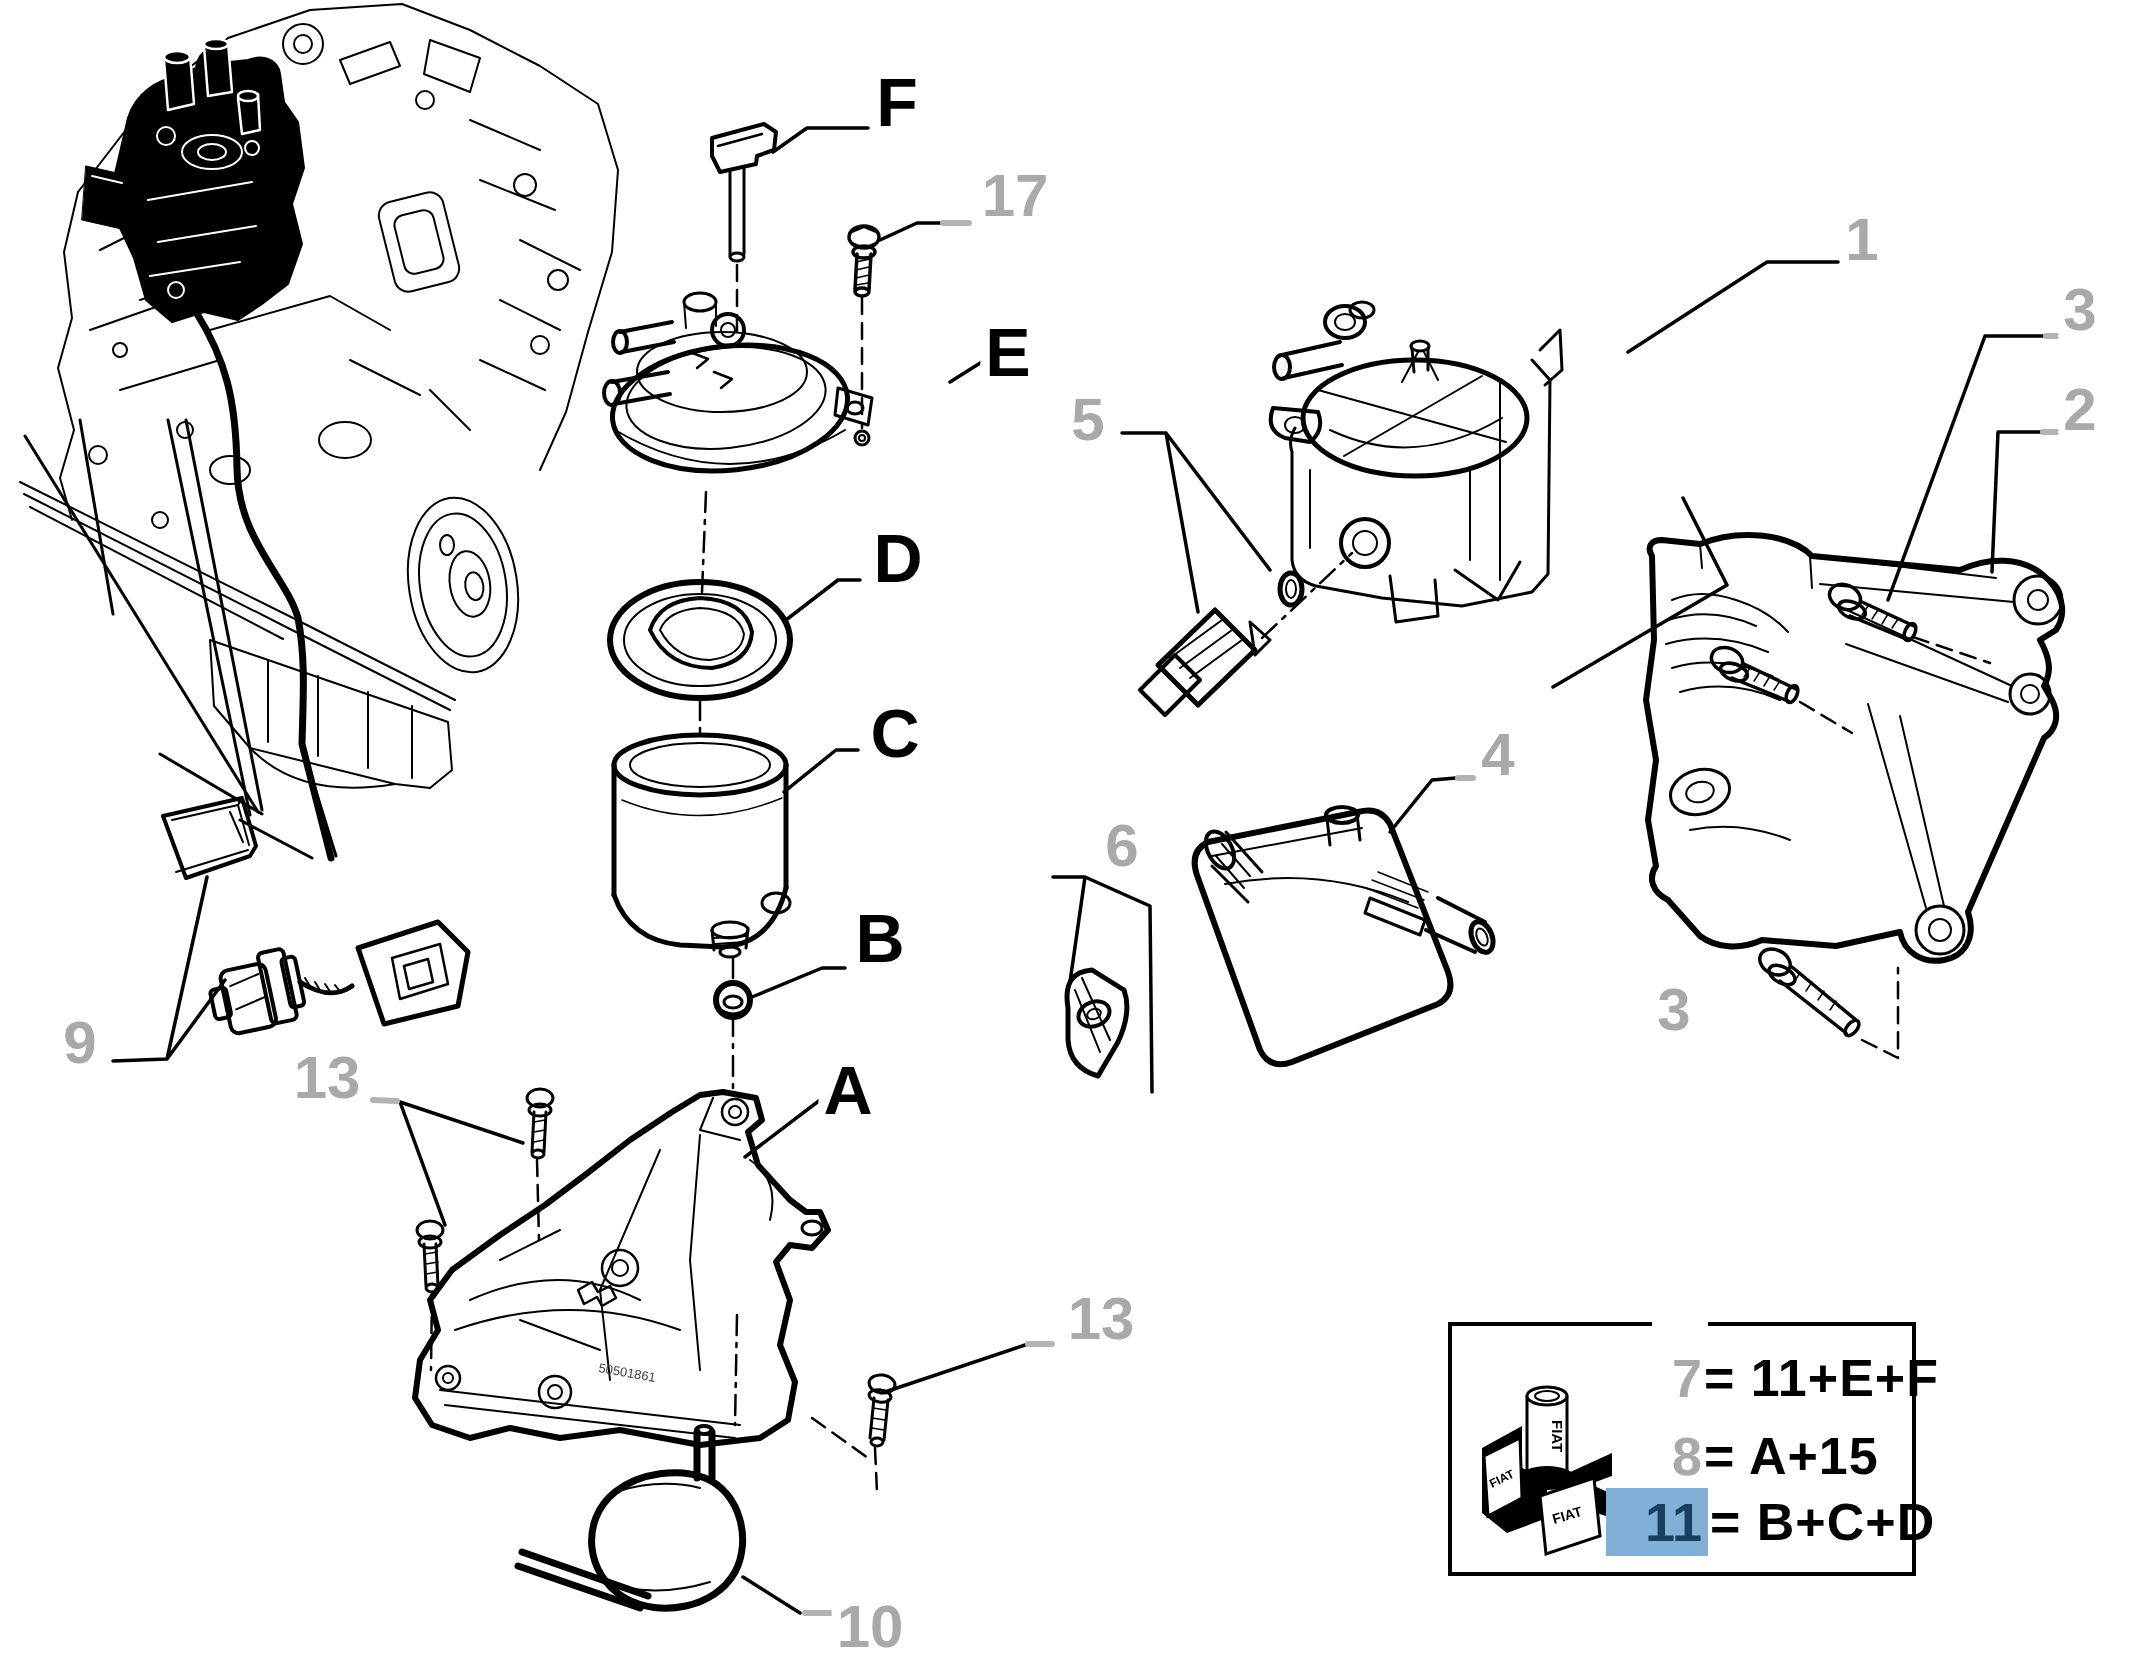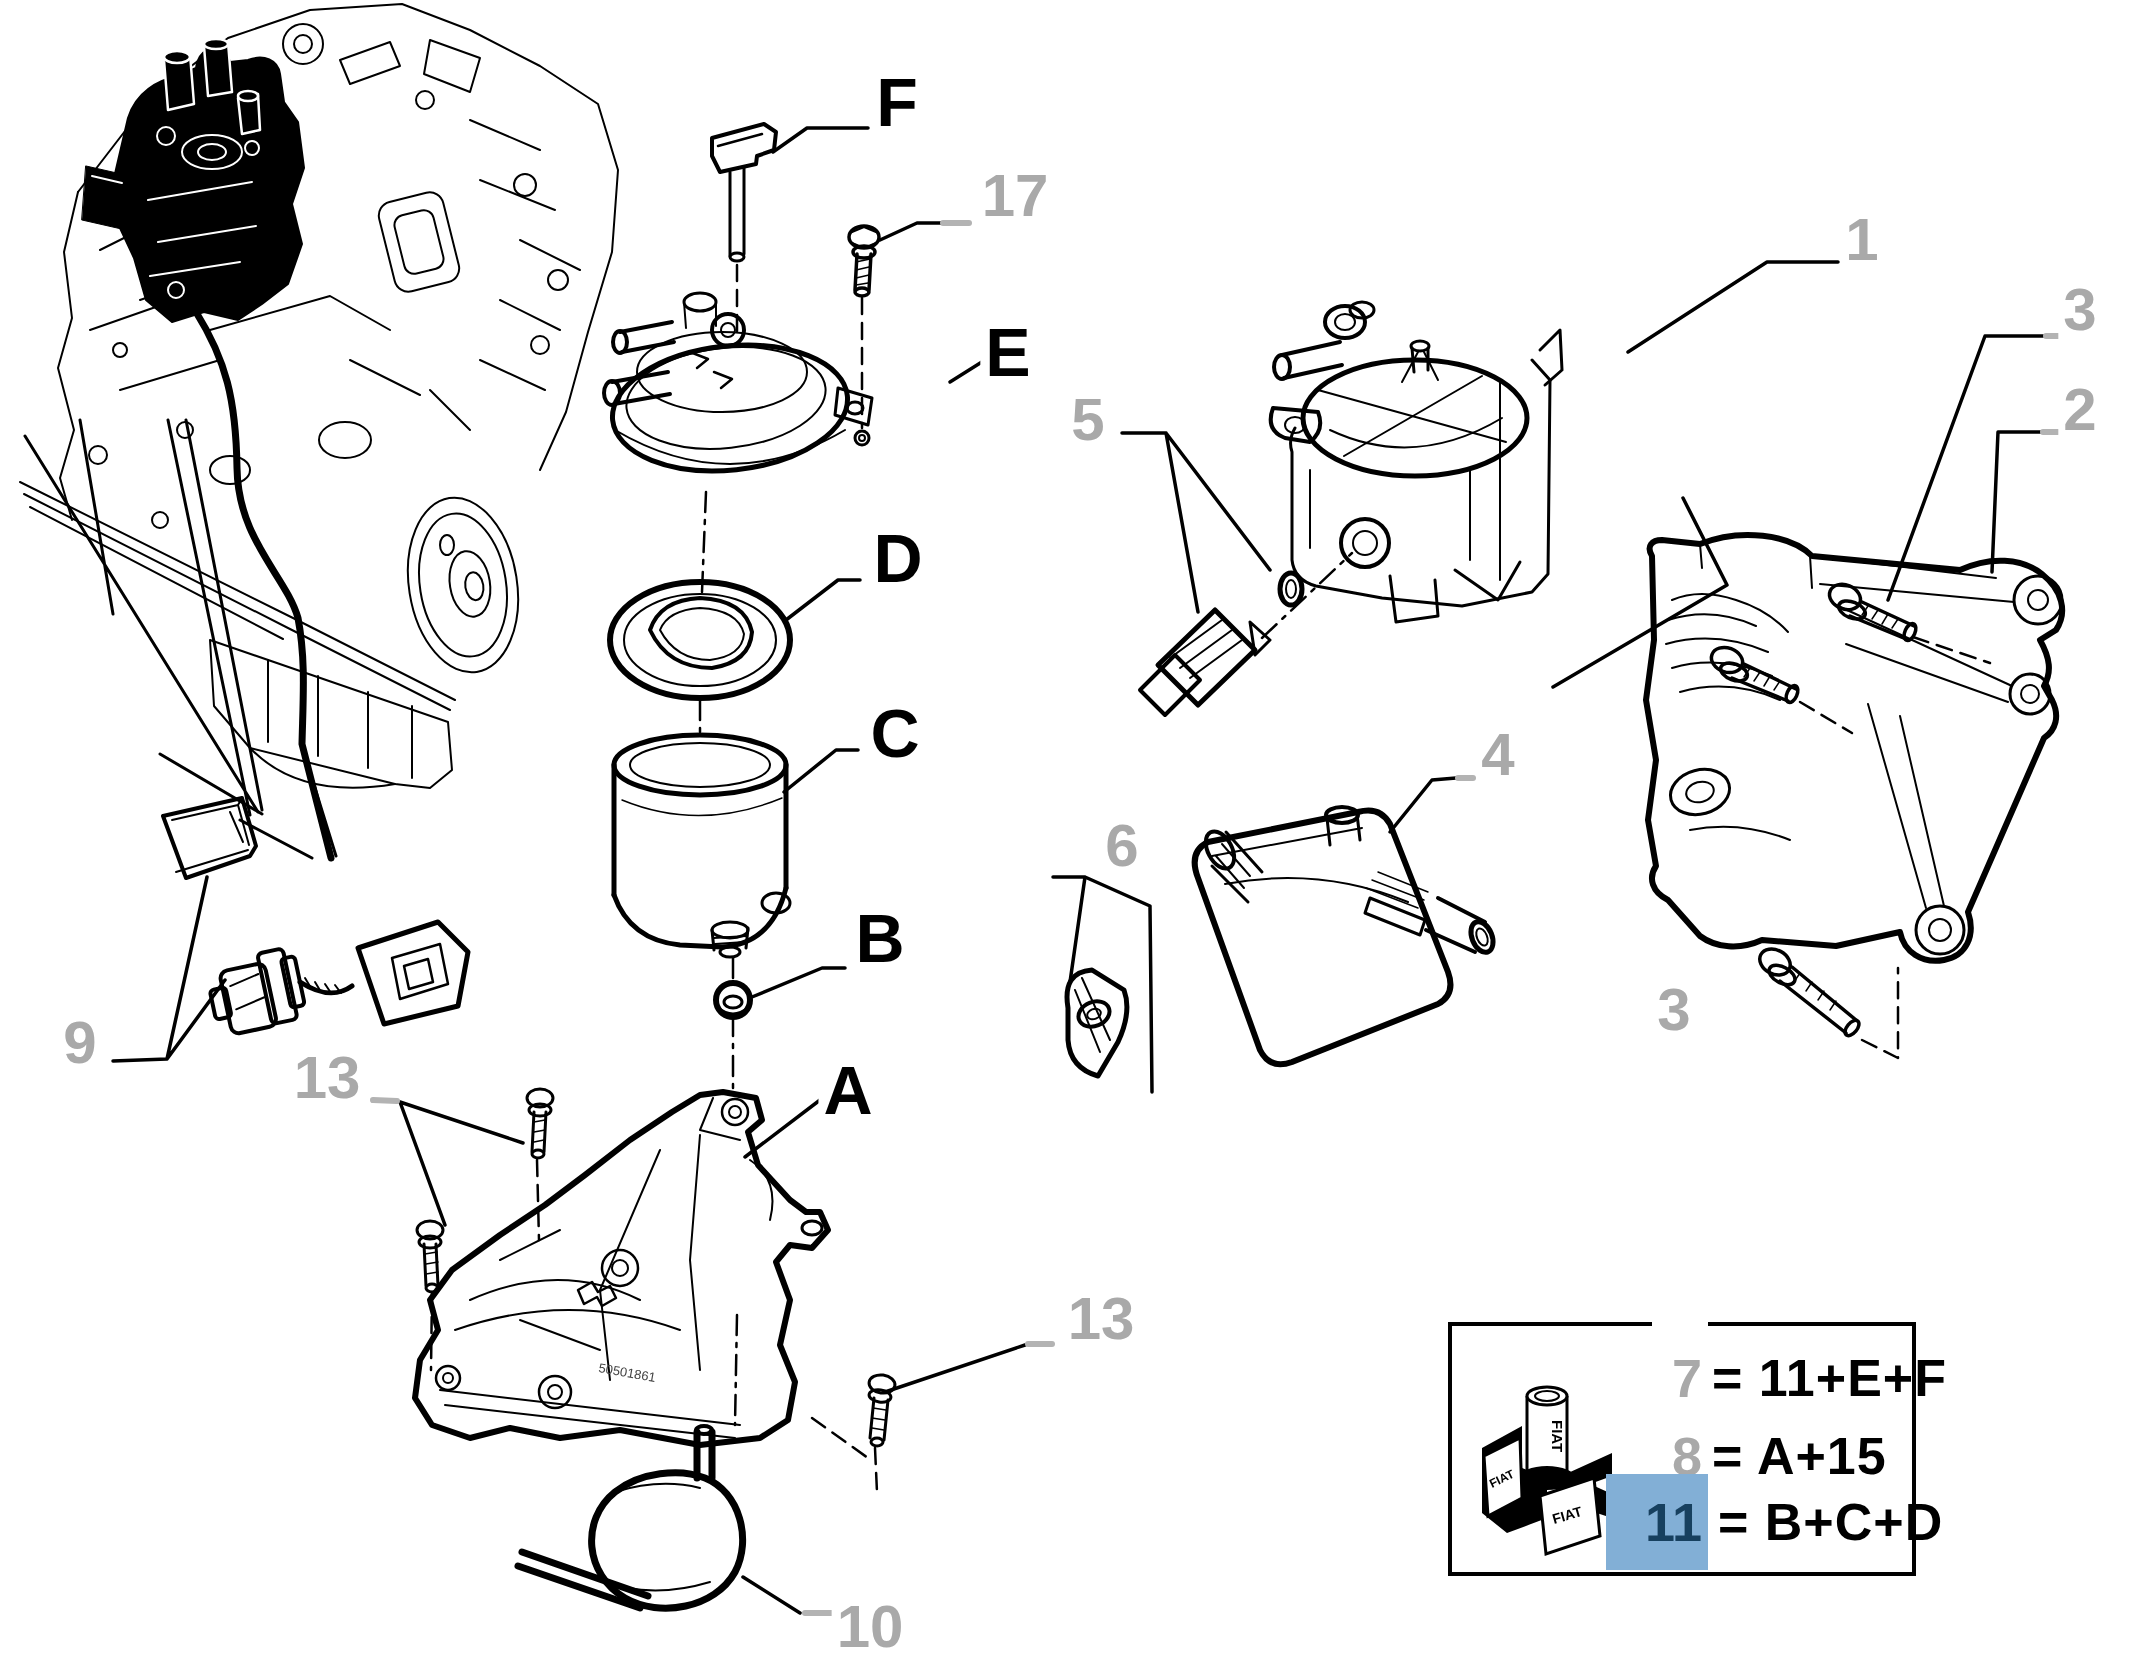--- a/index.html
+++ b/index.html
@@ -14,23 +14,23 @@
   
   .legend{position:absolute;left:1448px;top:1322px;width:460px;height:246px;
           border:4px solid #000;background:#fff;}
   .legend-notch{position:absolute;left:200px;top:-30px;width:56px;height:118px;background:#fff;}
   .legend-icon{position:absolute;left:10px;top:52px;}
   .legend-rows{position:absolute;left:168px;top:0;width:286px;height:100%;}
   .legend-row{position:absolute;left:0;display:flex;align-items:center;height:64px;}
   .legend-row .key{display:inline-flex;align-items:center;justify-content:flex-end;
                    width:82px;height:64px;font-size:54px;font-weight:bold;color:#A9A9A9;
                    position:relative;z-index:3;}
-  .legend-row .val{font-size:52px;font-weight:bold;color:#000;margin-left:10px;white-space:nowrap;
+  .legend-row .val{font-size:52px;font-weight:bold;color:#000;margin-left:2px;white-space:nowrap;
                    letter-spacing:1px;}
-  .legend-row.hl .key{background:#82AFD6;color:#17405F;height:96px;width:96px;
+  .legend-row.hl .key{background:#82AFD6;color:#17405F;height:68px;width:96px;
                       padding-right:6px;margin-left:-14px;}
 </style>
 </head>
 <body>
 
 <div class="stage">
 
 <svg class="art" width="2155" height="1676" viewBox="0 0 2155 1676" stroke="#000" fill="none" stroke-linecap="round" stroke-linejoin="round">
 
   <g stroke-width="2">

